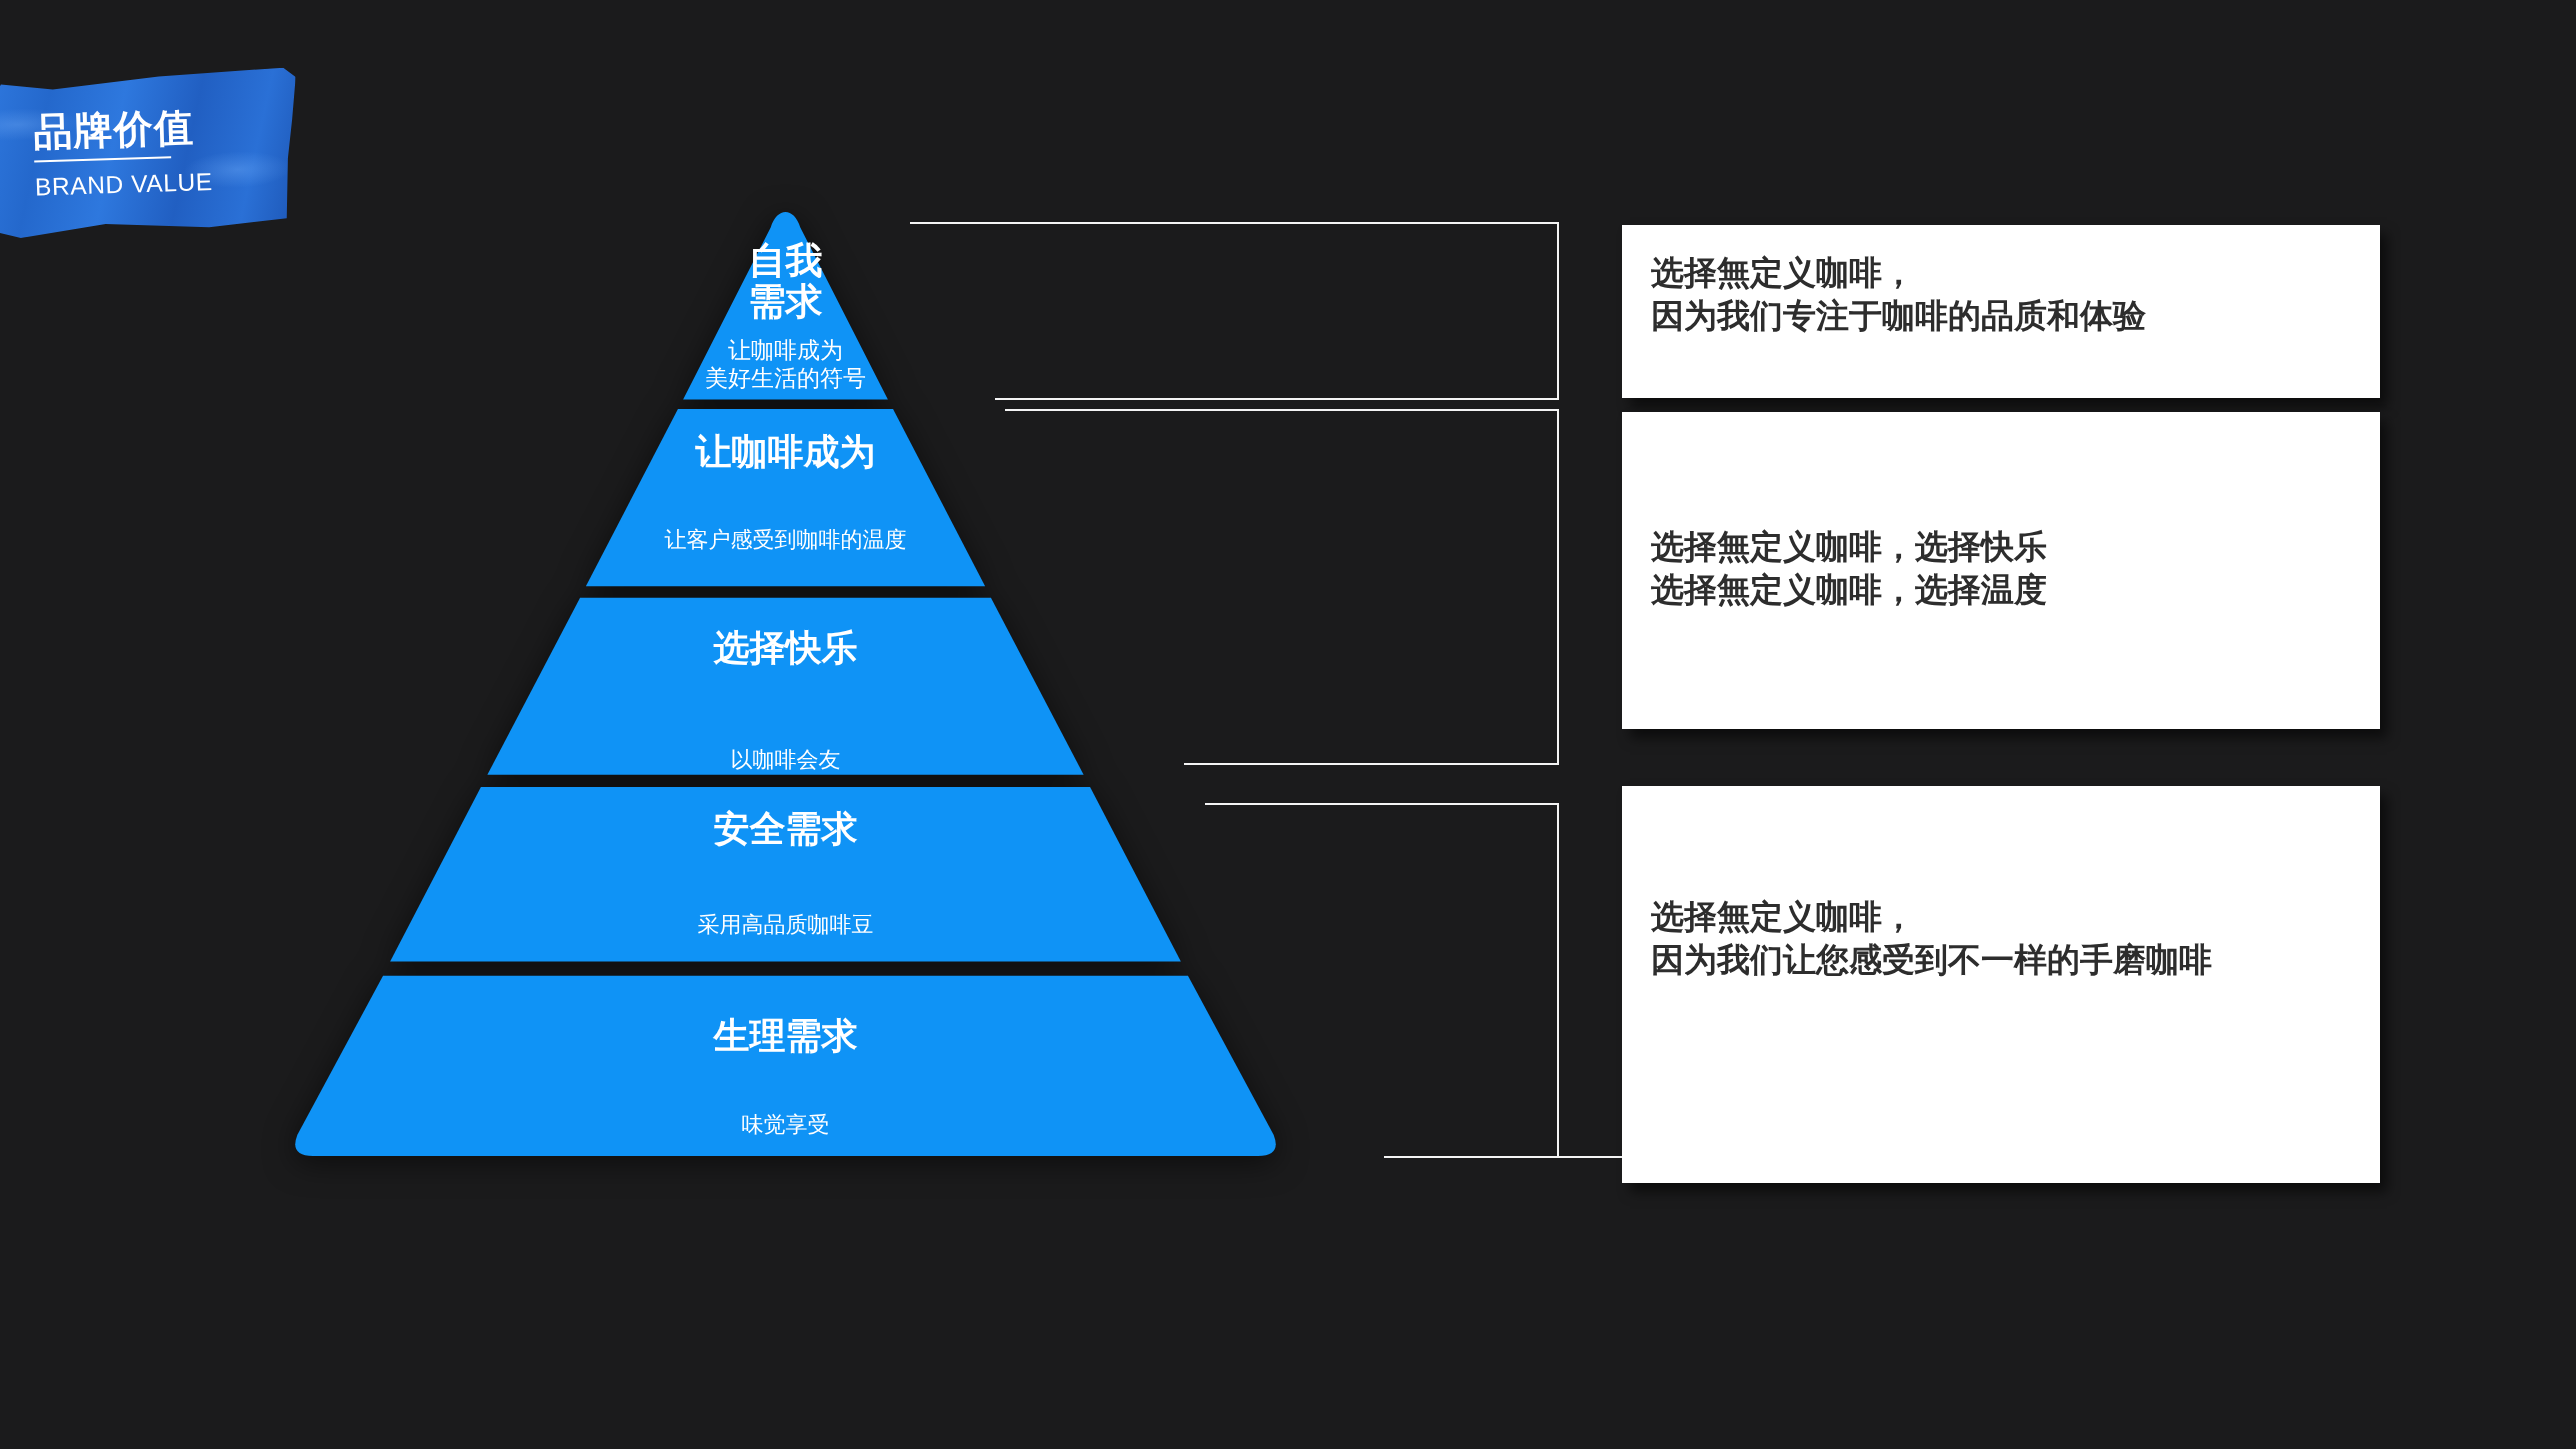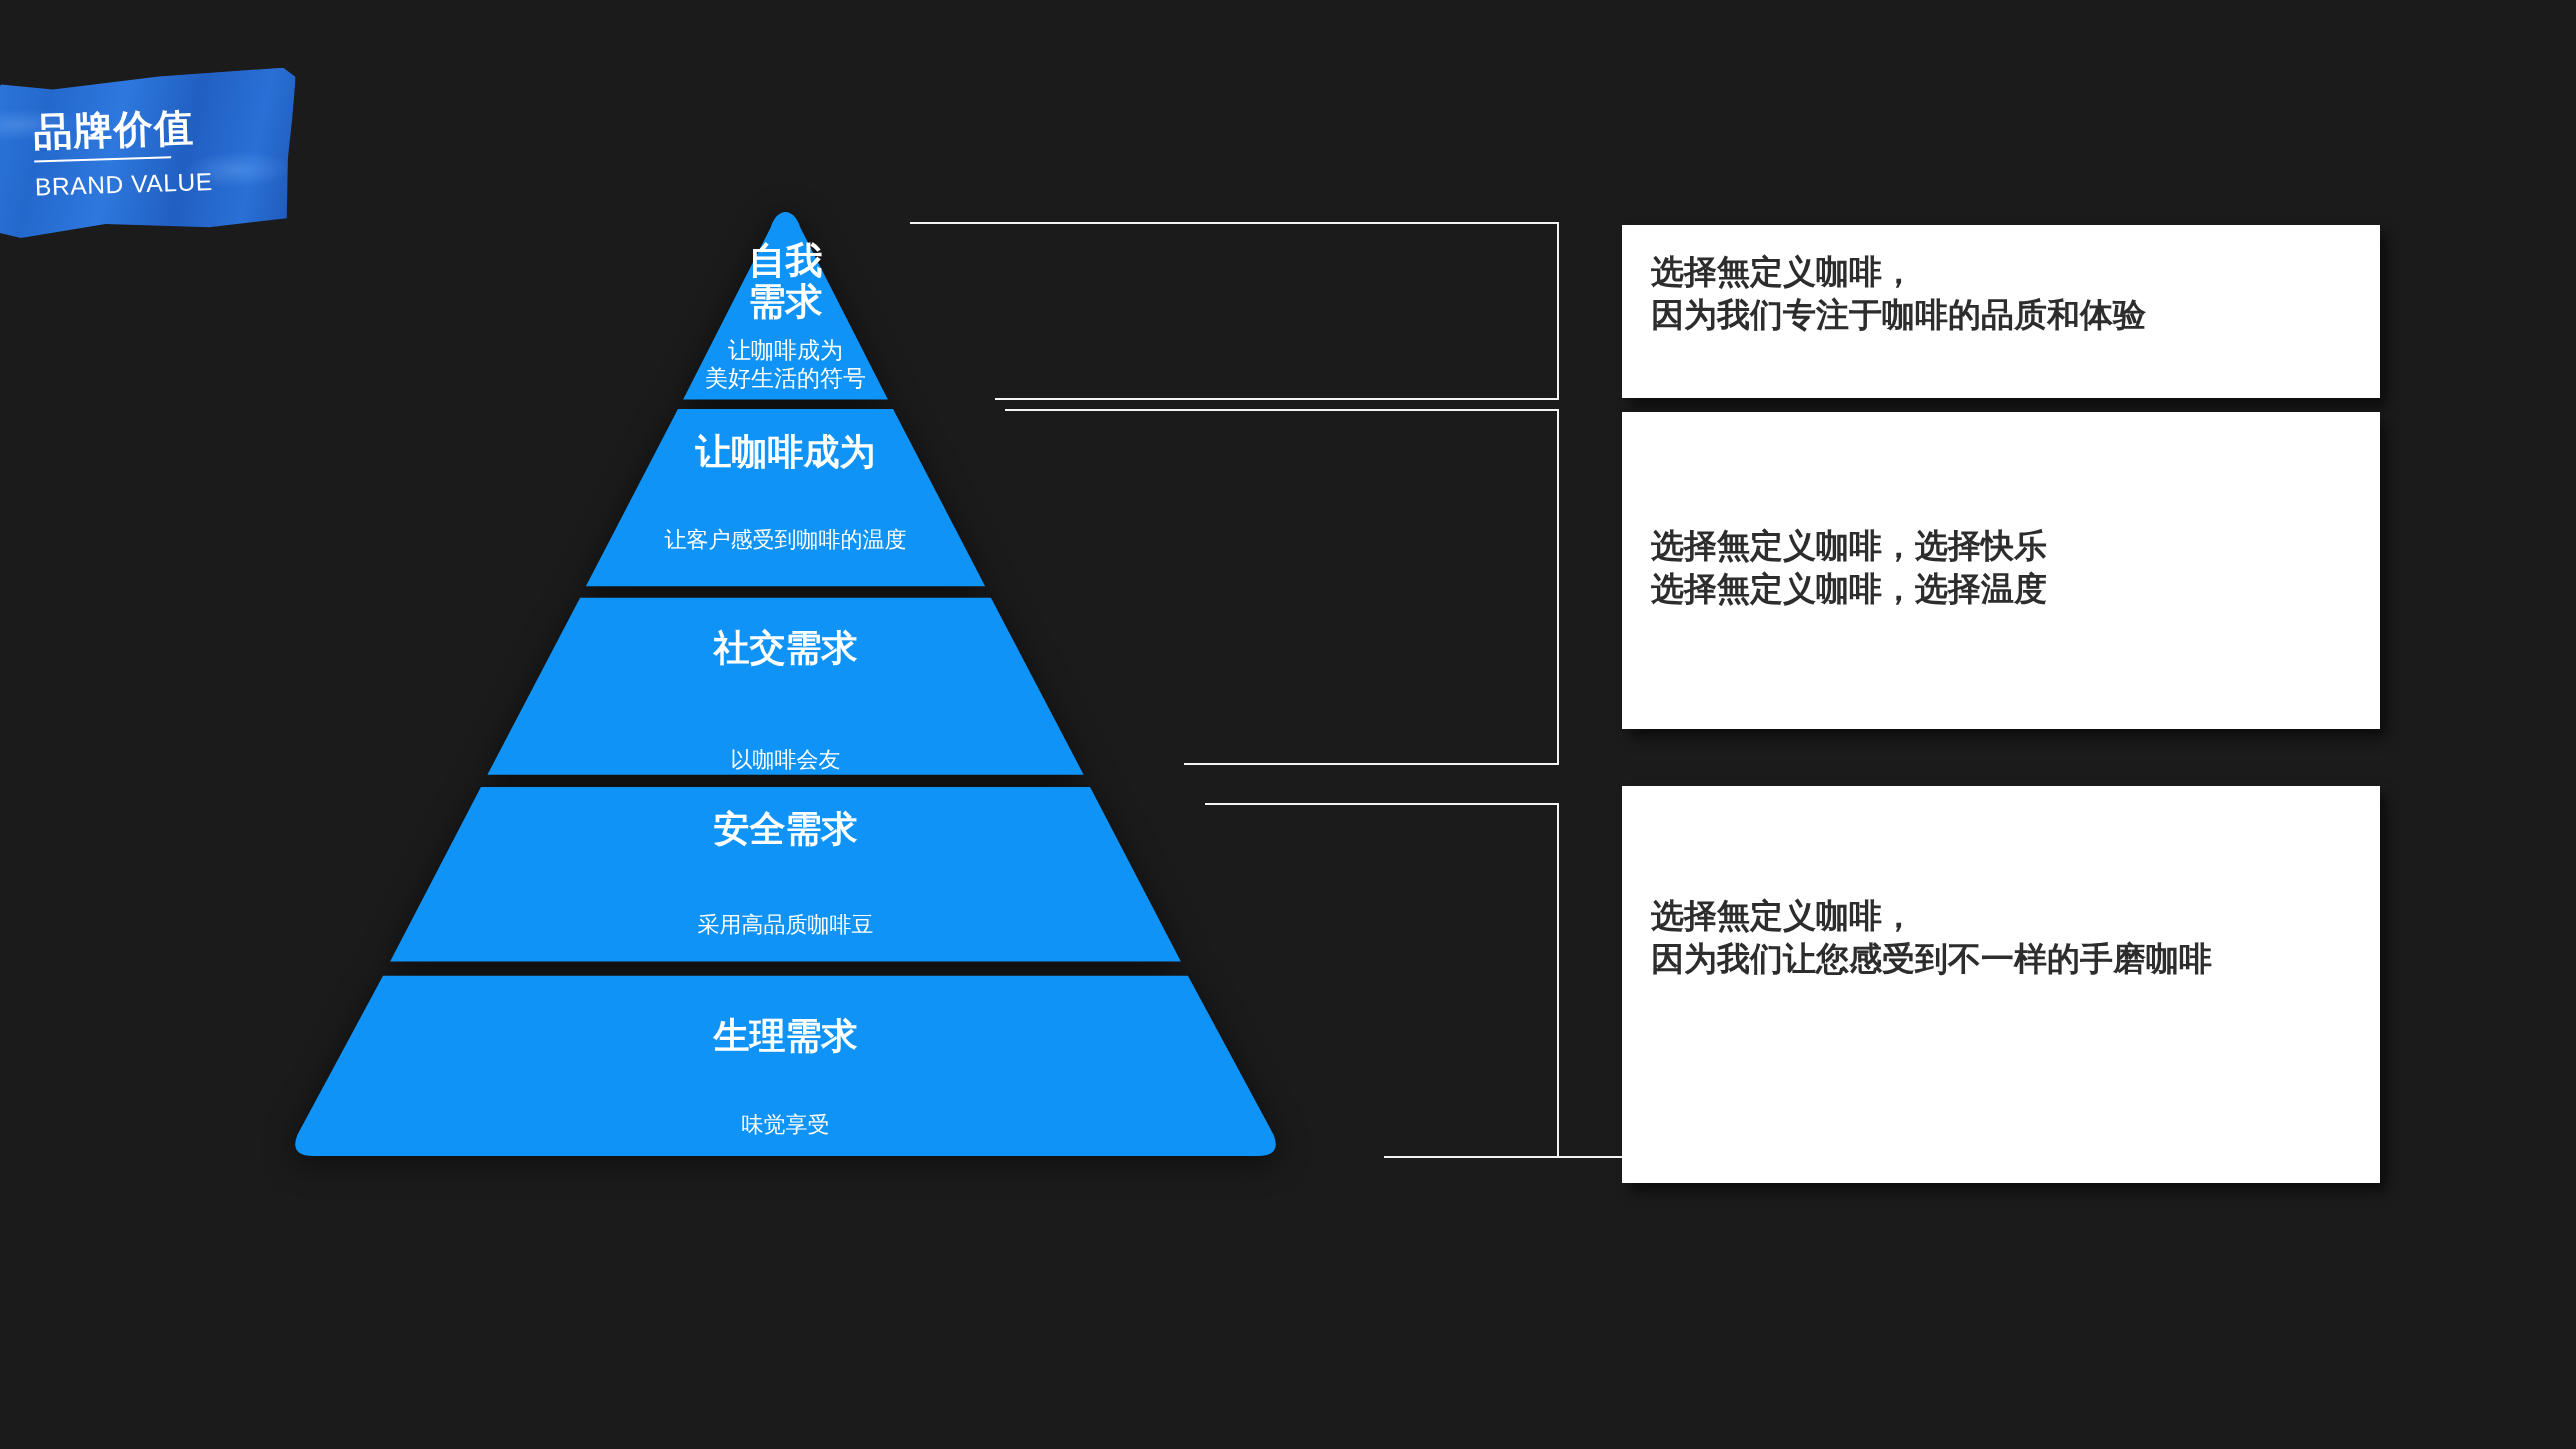--- a/index.html
+++ b/index.html
@@ -51,21 +51,21 @@
   .v2{left:1557px;top:409px;height:356px;}
   .v3{left:1557px;top:803px;height:355px;}
   
   .vbox{
     position:absolute;left:1622px;width:758px;background:#ffffff;
     box-shadow:7.7px 9px 11.6px rgba(0,0,0,.55);
   }
   .b1{top:225px;height:173px;}
   .b2{top:412px;height:317px;}
   .b3{top:786px;height:397px;}
-  .vbox-text{position:absolute;left:29px;color:#2d2d2d;font-size:33px;line-height:43px;font-weight:600;white-space:nowrap;font-family:Liberation Serif, serif;}
+  .vbox-text{position:absolute;left:29px;color:#2d2d2d;font-size:33px;line-height:43px;font-weight:600;white-space:nowrap;}
   .b1 .vbox-text{top:26px;}
   .b2 .vbox-text{top:113px;}
   .b3 .vbox-text{top:109px;}
 </style>
 </head>
 <body>
 
 <div id="stage">
 
   <div class="tape">
@@ -90,21 +90,21 @@
       <div>需求</div>
     </div>
     <div class="lvl c1">
       <div>让咖啡成为</div>
       <div>美好生活的符号</div>
     </div>
 
     <div class="lvl lvl-title t2">让咖啡成为</div>
     <div class="lvl c2">让客户感受到咖啡的温度</div>
 
-    <div class="lvl lvl-title t3">社交需求</div>
+    <div class="lvl lvl-title t3">选择快乐</div>
     <div class="lvl c3">以咖啡会友</div>
 
     <div class="lvl lvl-title t4">安全需求</div>
     <div class="lvl c4">采用高品质咖啡豆</div>
 
     <div class="lvl lvl-title t5">生理需求</div>
     <div class="lvl c5">味觉享受</div>
   </div>
 
   <div class="hline h1"></div>

